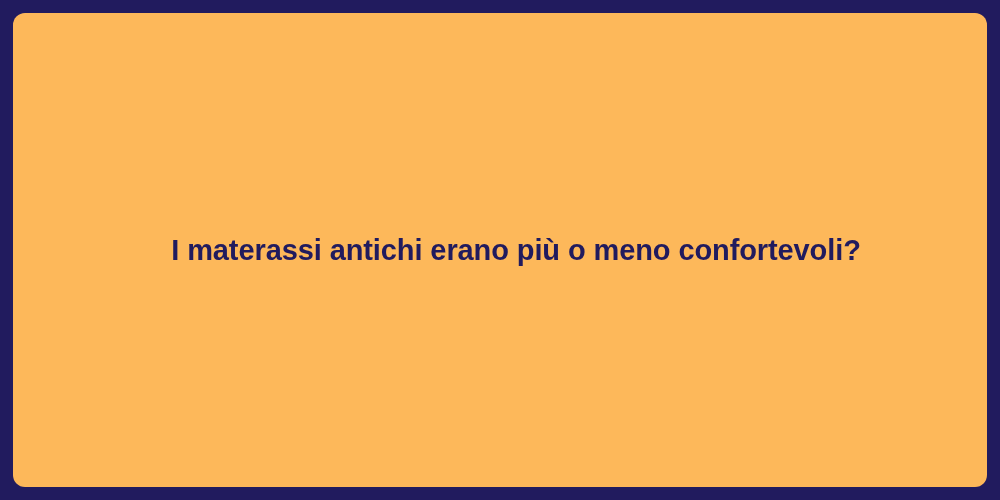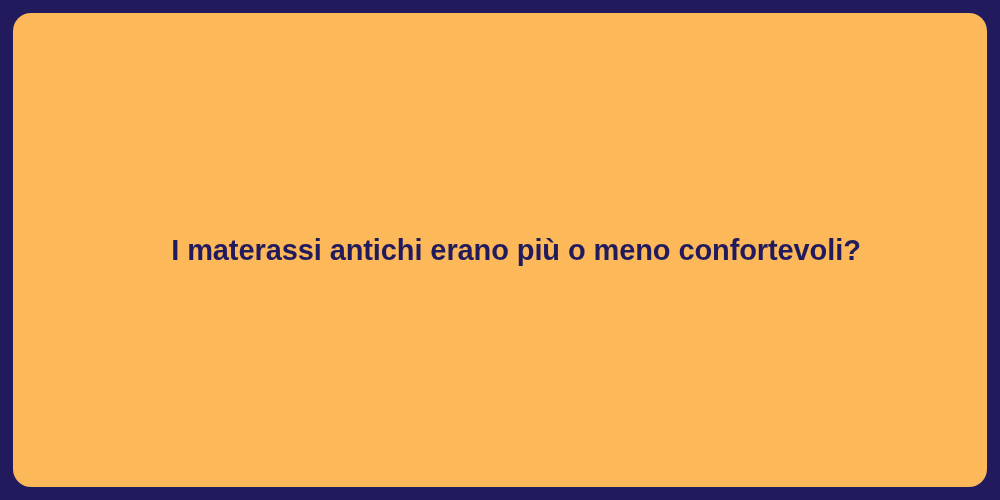--- a/index.html
+++ b/index.html
@@ -23,21 +23,21 @@
     background: #211B5E;
     padding: 13px;
   }
 
   
   #card-panel {
     box-sizing: border-box;
     width: 100%;
     height: 100%;
     background: #FDB85A;
-    border-radius: 18px;
+    border-radius: 12px;
     display: flex;
     align-items: center;
     justify-content: center;
     text-align: center;
     padding-left: 32px;
   }
 
   #headline {
     display: block;
     margin: 0;

